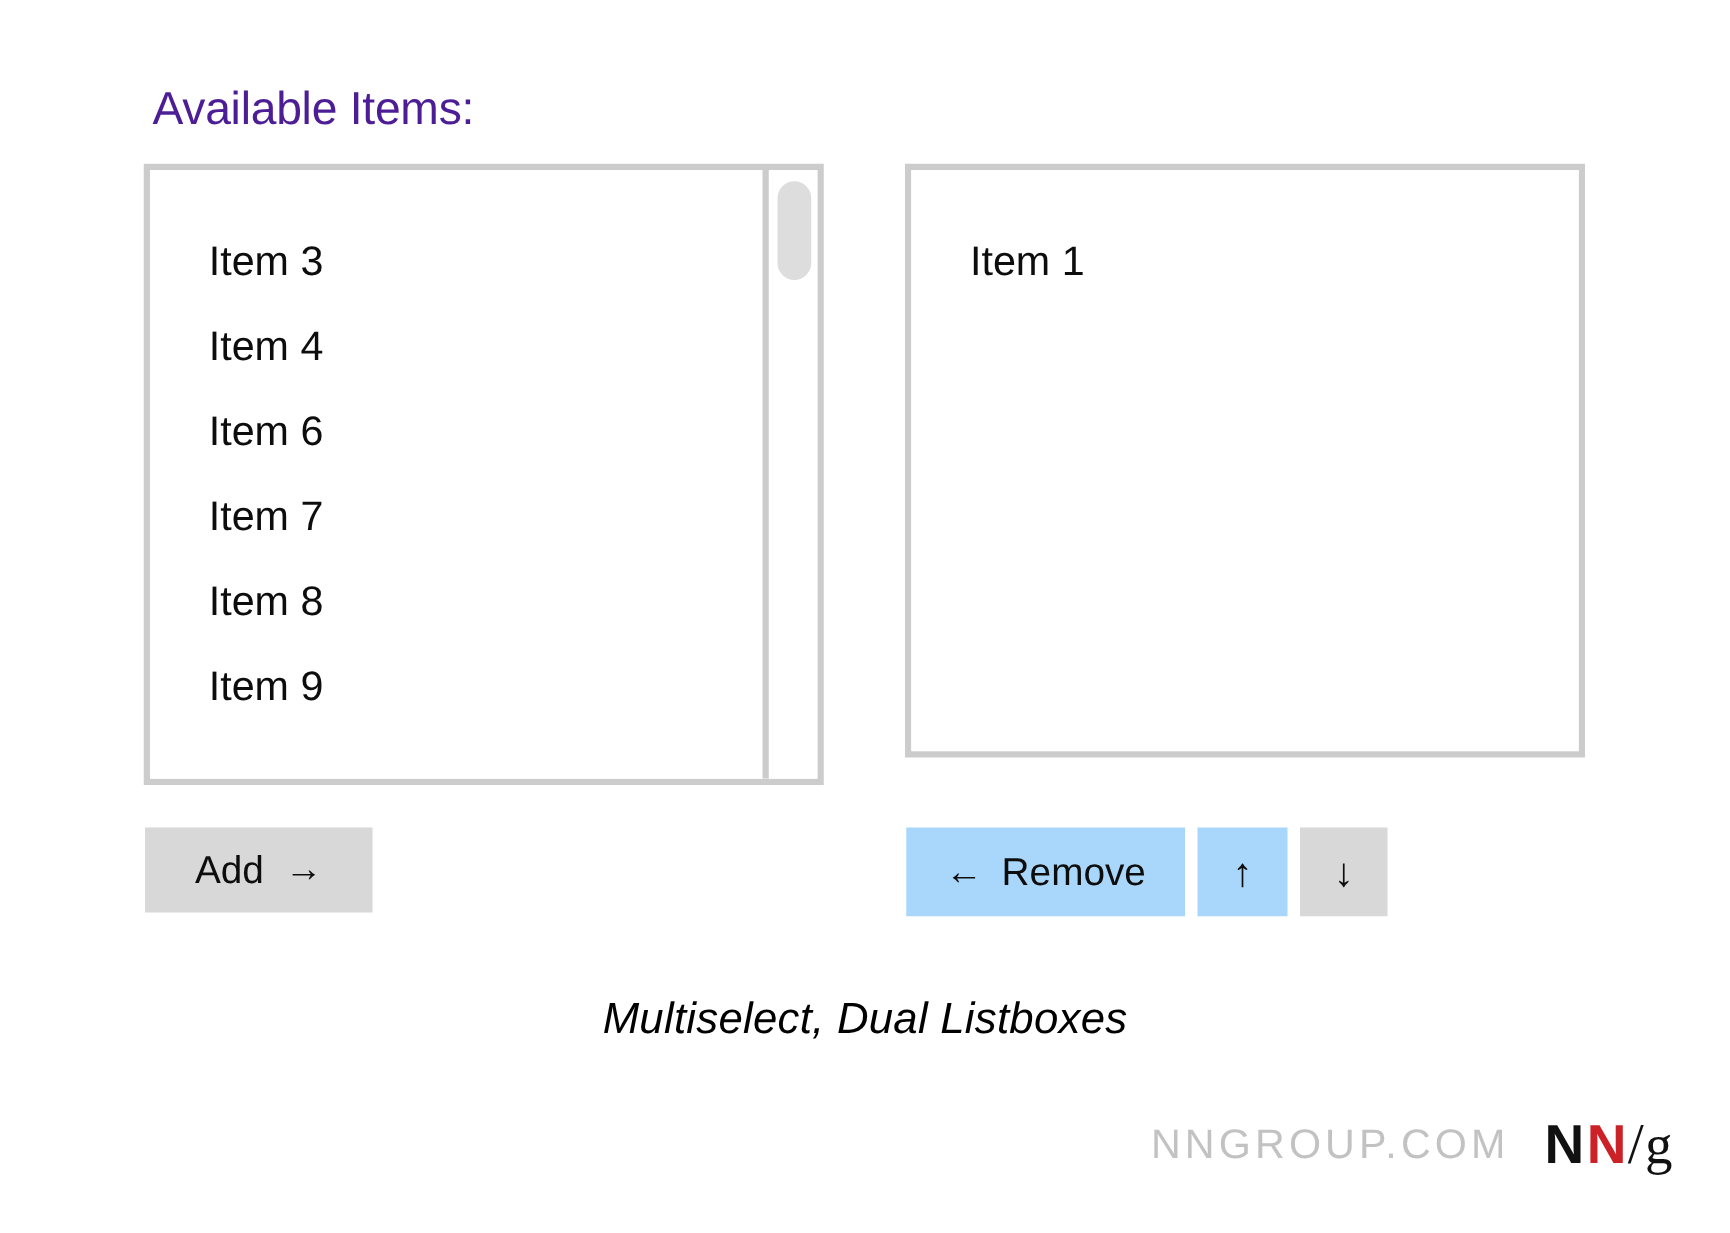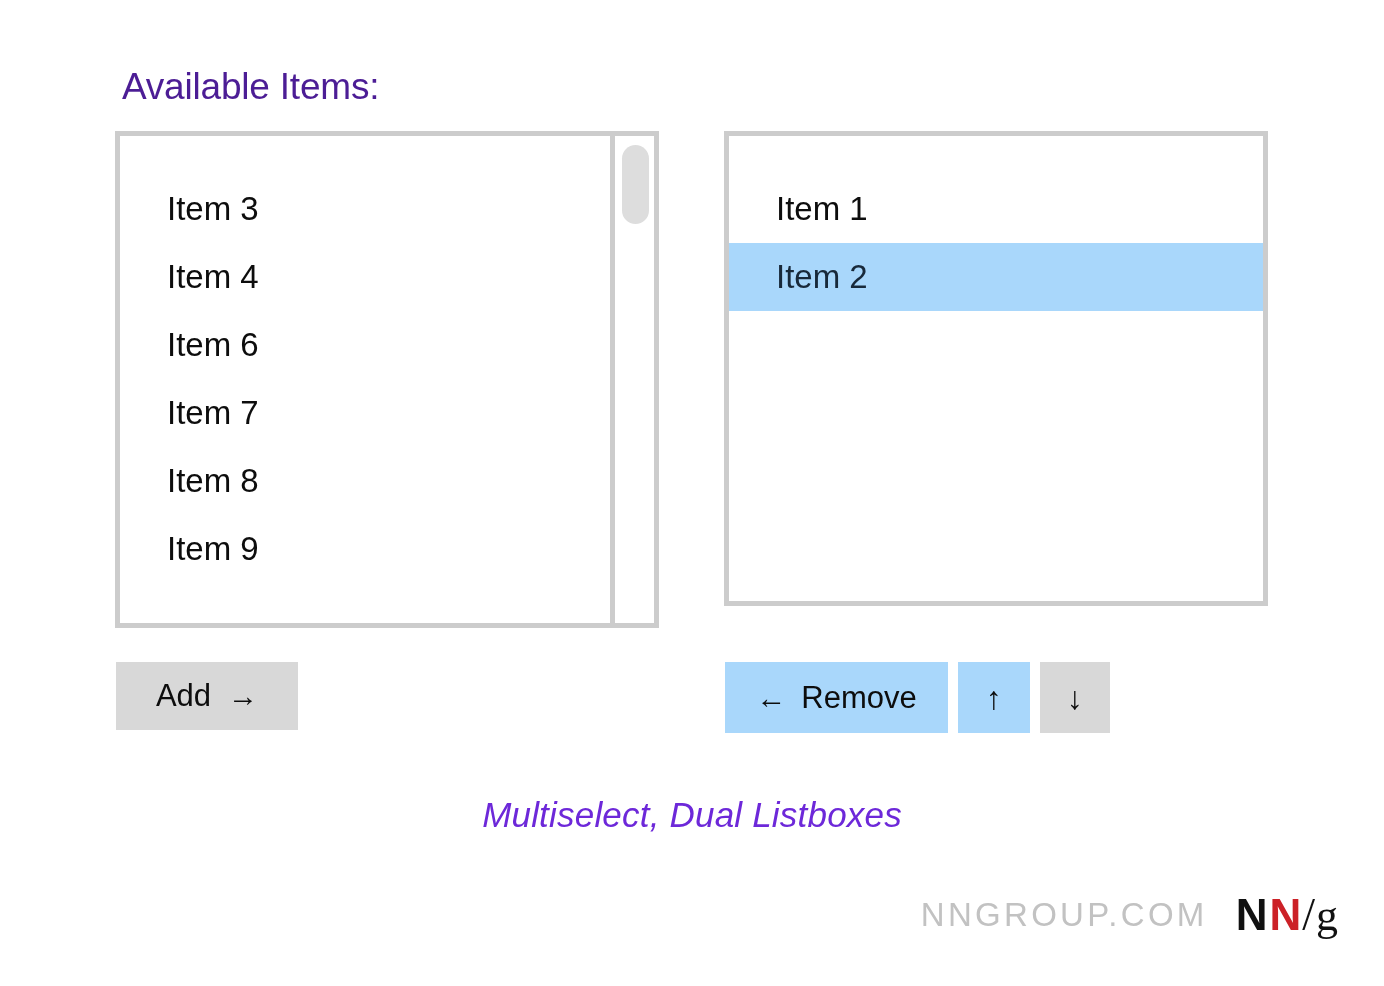--- a/index.html
+++ b/index.html
@@ -158,21 +158,21 @@
 
   
   #caption {
     position: absolute;
     left: 0;
     top: 795px;
     width: 1384px;
     text-align: center;
     font-size: 35px;
     font-style: italic;
-    color: #6d28d9;
+    color: #000000;
     letter-spacing: 0.2px;
   }
 
   
   #footer {
     position: absolute;
     right: 46px;
     top: 892px;
     display: flex;
     align-items: center;
@@ -240,21 +240,20 @@
   <button id="btn-add" class="btn btn-grey">
     <span>Add</span>
     <span class="btn-arrow">→</span>
   </button>
 
 
   <div id="listbox-selected" class="listbox">
     <div class="list-viewport">
       <div id="inner-selected" class="list-inner">
         <div class="list-option">Item 1</div>
-        <div class="list-option selected">Item 2</div>
       </div>
     </div>
   </div>
 
   <button id="btn-remove" class="btn btn-blue">
     <span class="btn-arrow">←</span>
     <span>Remove</span>
   </button>
 
   <button id="btn-move-up" class="btn btn-blue">

